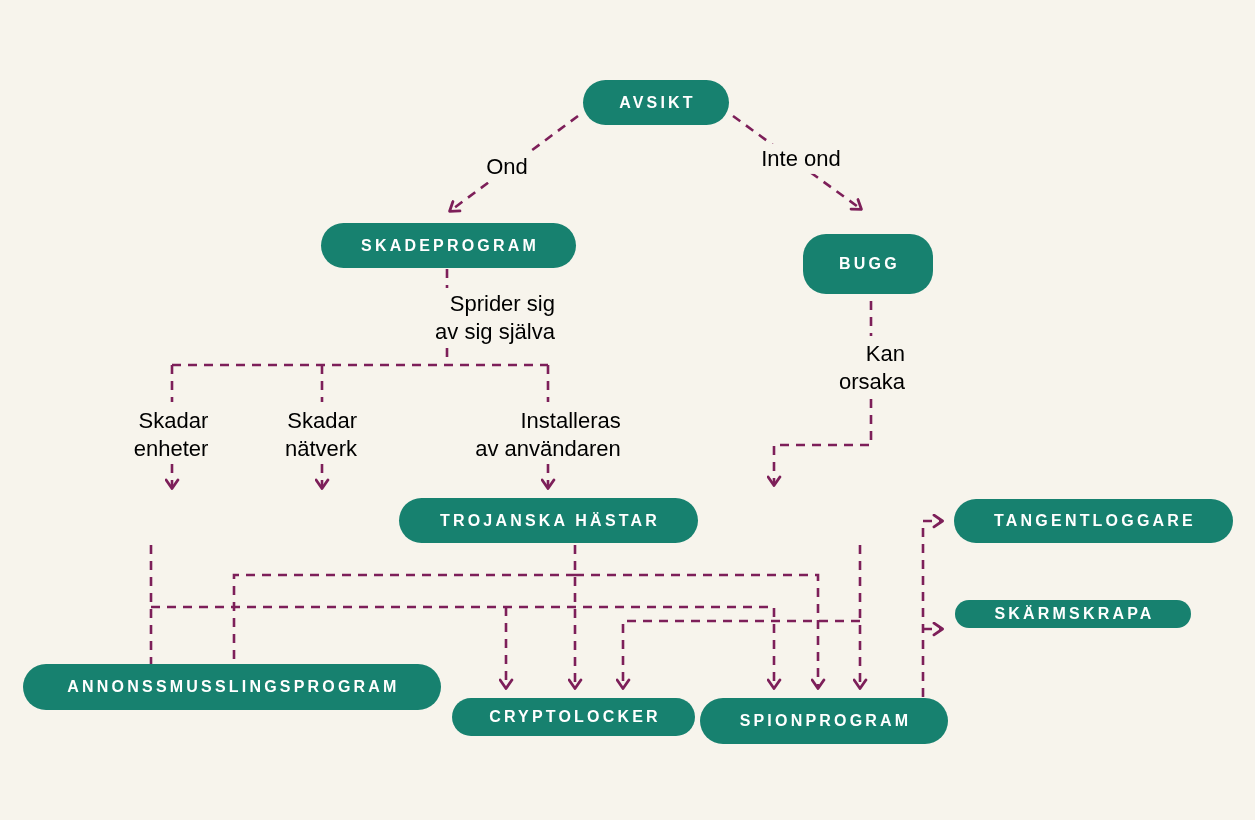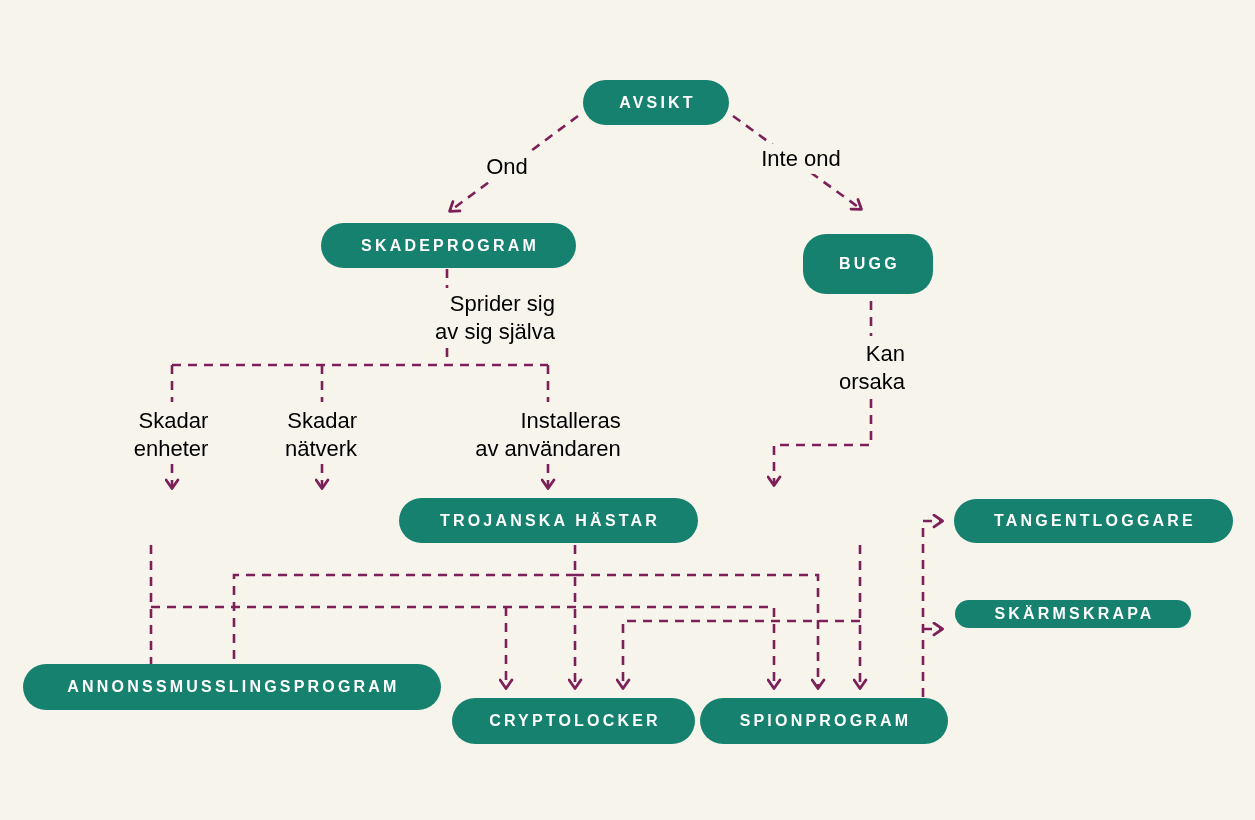--- a/index.html
+++ b/index.html
@@ -90,21 +90,21 @@
 
   <div class="node" style="left:399px;top:498px;width:299px;height:45px;">TROJANSKA HÄSTAR</div>
 
 
   <div class="node" style="left:954px;top:499px;width:279px;height:44px;">TANGENTLOGGARE</div>
 
   <div class="node" style="left:955px;top:588px;width:236px;height:28px;margin-top:12px;">SKÄRMSKRAPA</div>
 
   <div class="node" style="left:23px;top:664px;width:418px;height:46px;">ANNONSSMUSSLINGSPROGRAM</div>
 
-  <div class="node" style="left:452px;top:698px;width:243px;height:46px;">CRYPTOLOCKER</div>
+  <div class="node" style="left:452px;top:698px;width:243px;height:38px;">CRYPTOLOCKER</div>
 
   <div class="node" style="left:700px;top:698px;width:248px;height:46px;">SPIONPROGRAM</div>
 
   <div class="lbl bg" style="left:507px;top:167px;">Ond</div>
 
   <div class="lbl bg" style="left:801px;top:159px;">Inte ond</div>
 
   <div class="lbl" style="left:447px;top:318px;margin-left:48px;">Sprider sig
 av sig själva</div>
 

